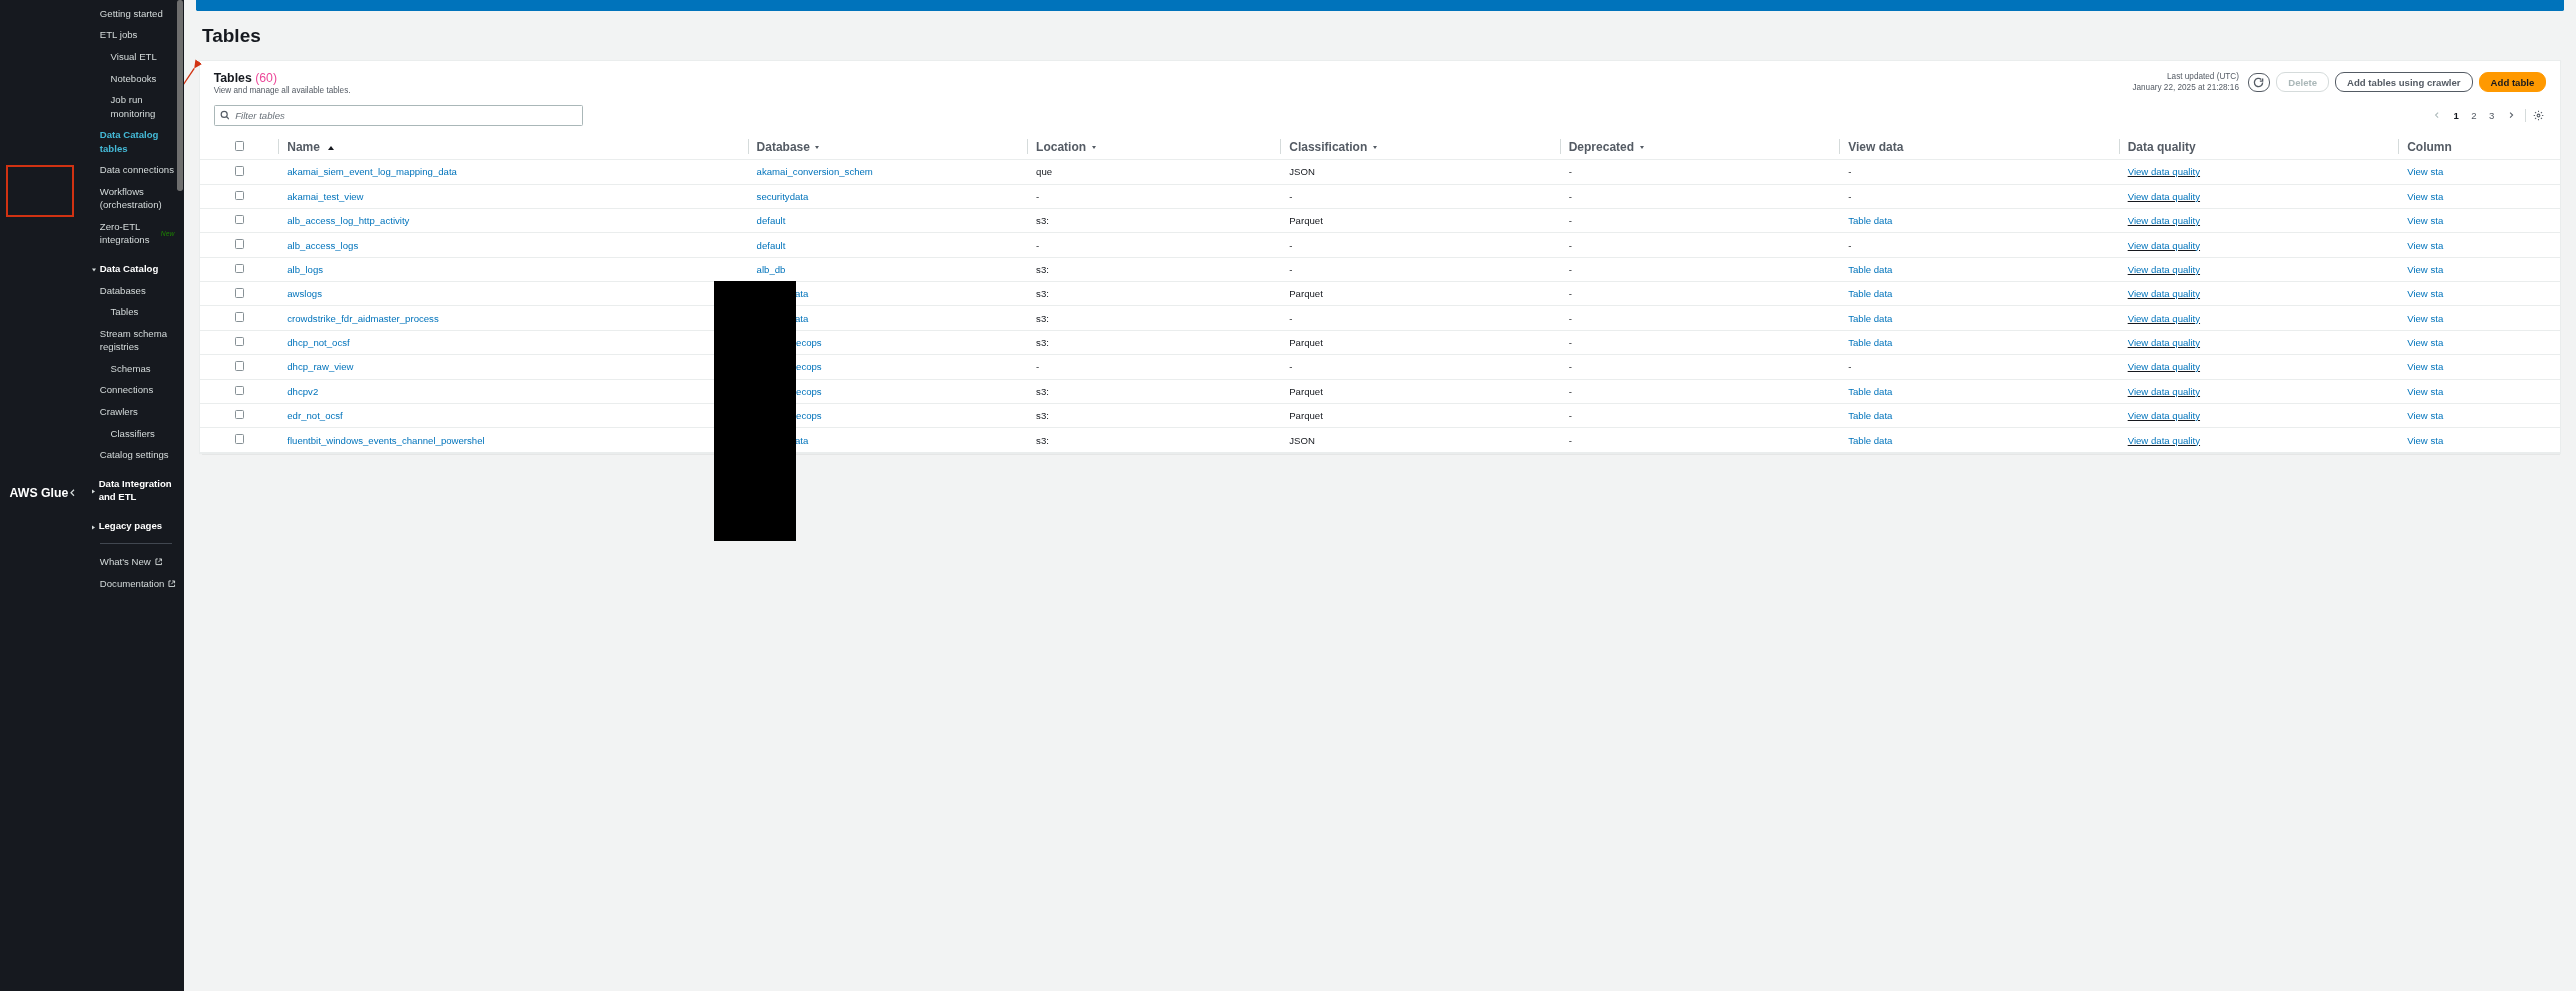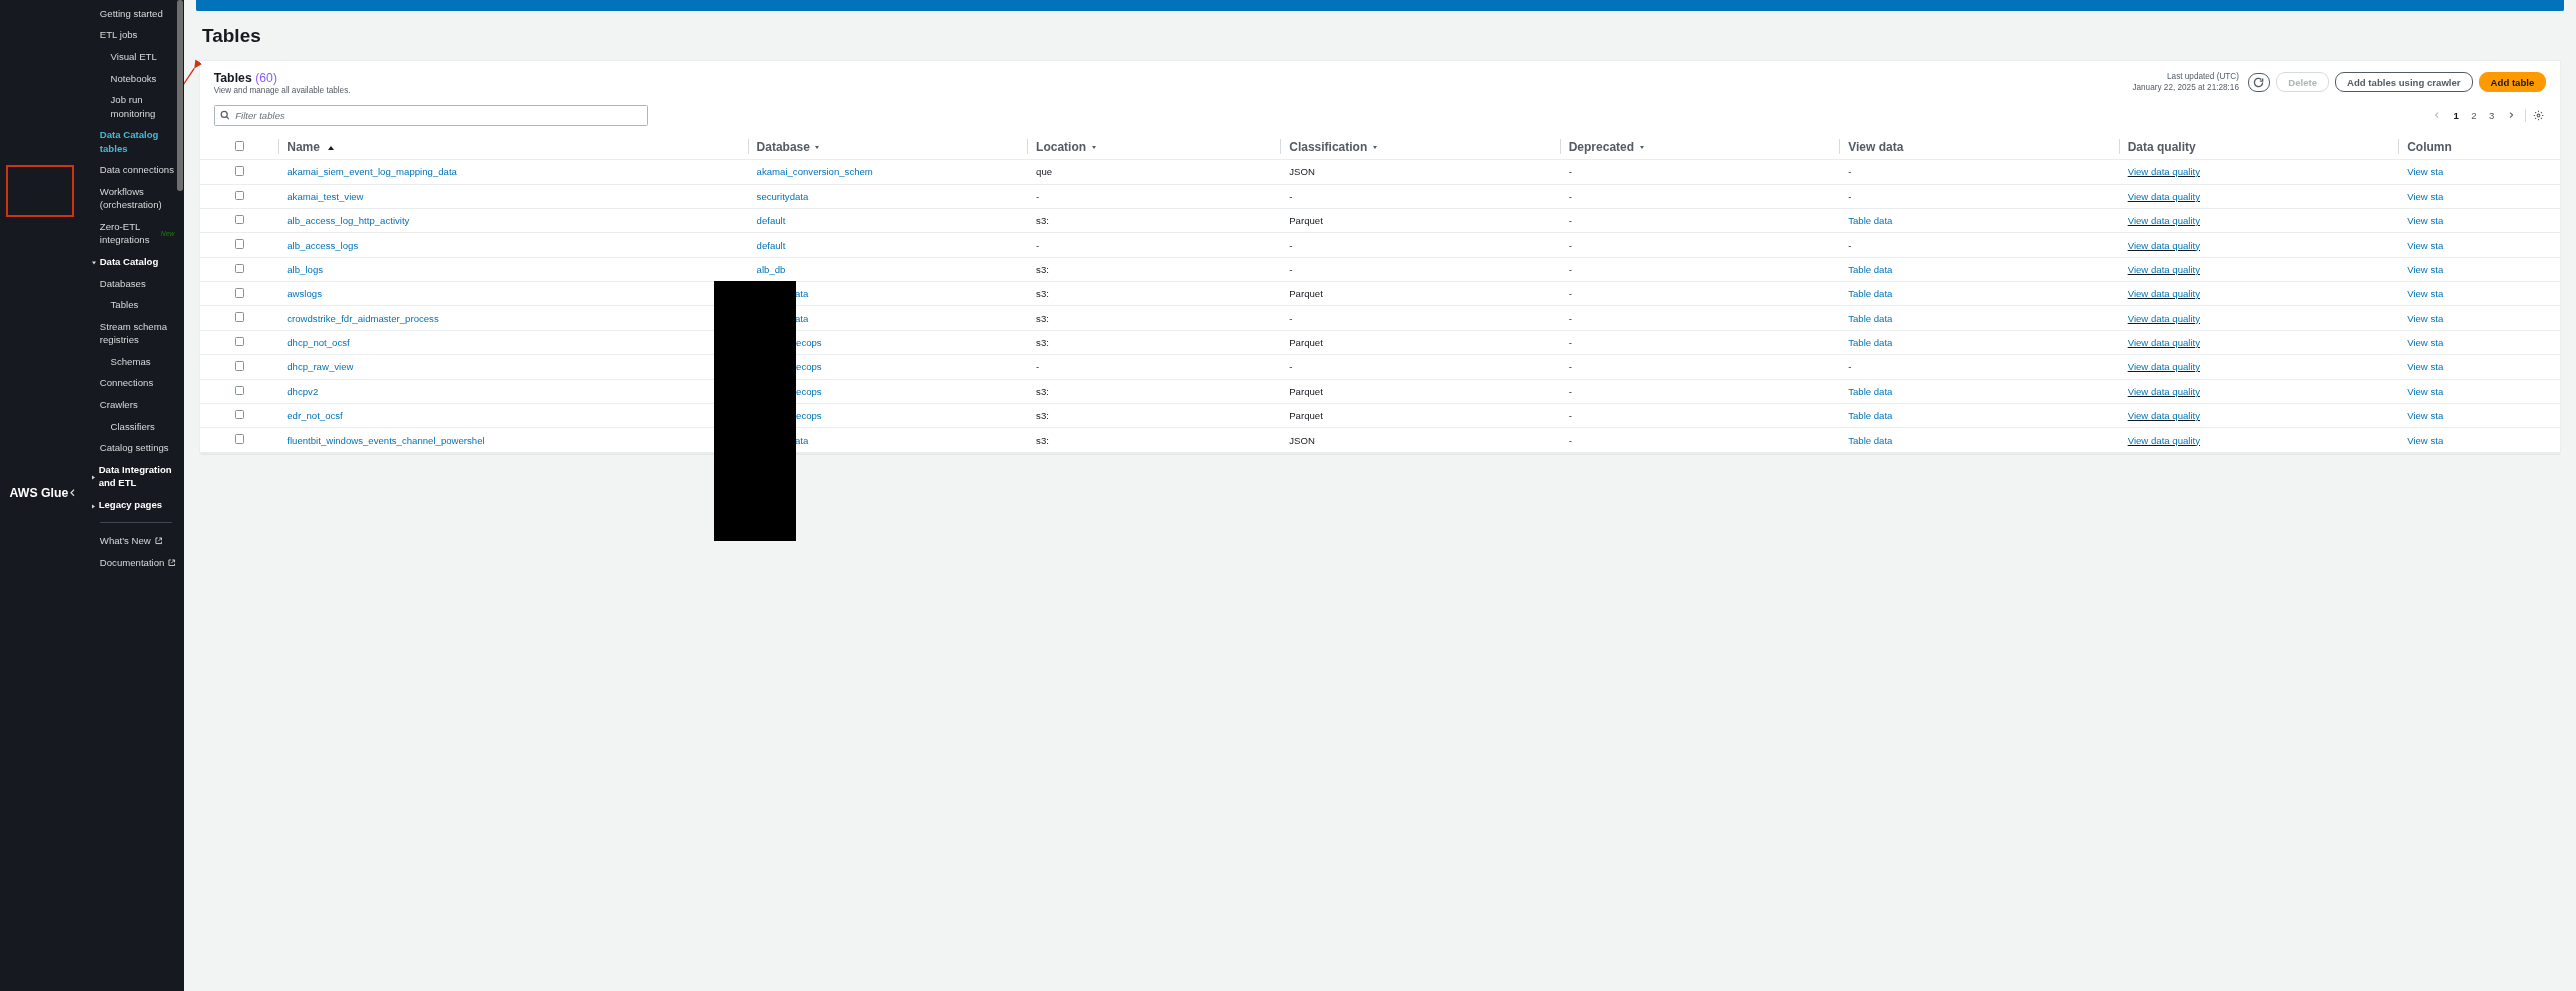--- a/index.html
+++ b/index.html
@@ -65,21 +65,21 @@
   border-top: 3.4px solid #d5dbdb;
   margin-right: 4.1px;
   transform: translateY(1.4px);
 }
 .nav-item .caret.right {
   border-top: 2.7px solid transparent;
   border-bottom: 2.7px solid transparent;
   border-left: 3.4px solid #d5dbdb;
   border-right: none;
 }
-.nav-item.section { padding-left: 4px; }
+.nav-item.section { padding-left: 4px; margin-top: 7px; }
 .new-badge {
   font-size: 6.8px;
   color: #1d8102;
   font-style: italic;
   margin-left: 2.7px;
 }
 .nav-hr {
   border: none;
   border-top: 0.7px solid #414750;
   margin: 6.8px 12.3px;
@@ -143,21 +143,21 @@
   justify-content: space-between;
   align-items: flex-start;
   padding: 9.6px 13.7px 5.5px 13.7px;
 }
 .panel-header-left .panel-title {
   font-size: 12.3px;
   font-weight: 700;
 }
 .panel-header-left .panel-count {
   font-weight: 400;
-  color: #8b5cf6;
+  color: #ec4899;
 }
 .panel-subtitle {
   font-size: 8.2px;
   color: #545b64;
   margin-top: 1.4px;
 }
 .panel-header-right {
   display: flex;
   align-items: center;
   gap: 6px;
@@ -195,21 +195,21 @@
   color: #16191f;
 }
 .toolbar {
   display: flex;
   justify-content: space-between;
   align-items: center;
   padding: 4.1px 13.7px 8.2px 13.7px;
 }
 .search-wrap {
   position: relative;
-  width: 434px;
+  width: 369px;
 }
 .search-icon-pos {
   position: absolute;
   left: 6.2px;
   top: 50%;
   transform: translateY(-50%);
   color: #545b64;
   display: flex;
 }
 .search-input {

